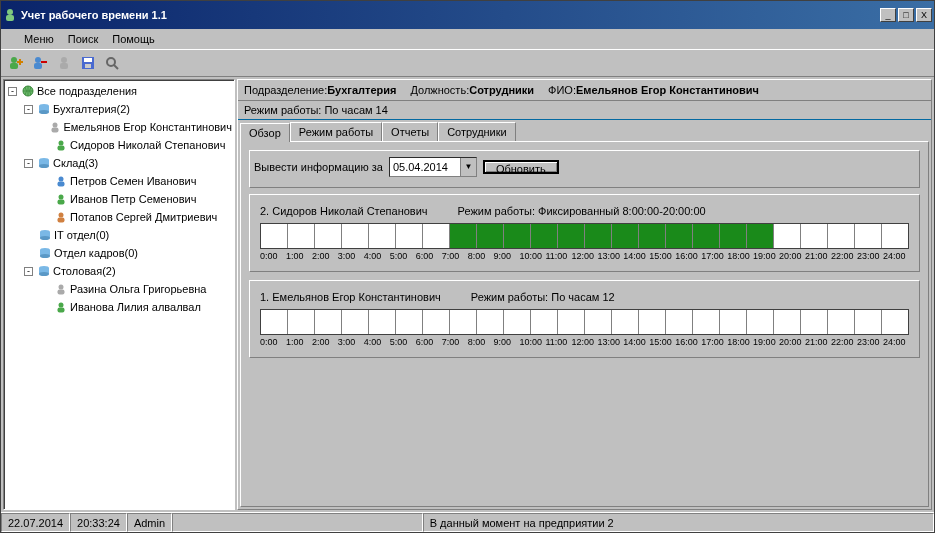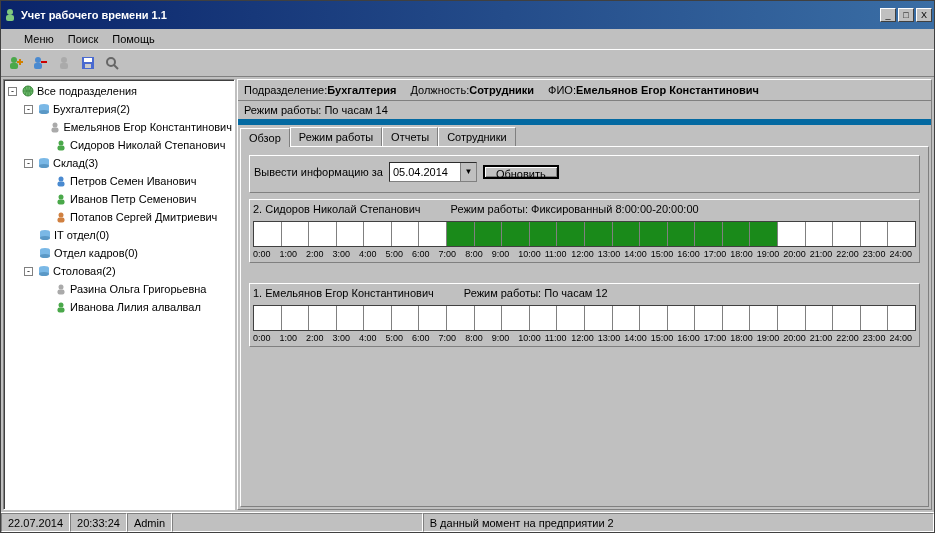--- a/index.html
+++ b/index.html
@@ -29,35 +29,35 @@
 .tree .exp { width:9px; height:9px; border:1px solid #808080; background:#fff; font-size:9px; line-height:7px; text-align:center; display:inline-block; margin-right:2px; color:#000;}
 .tree .noexp { width:12px; display:inline-block;}
 .tree .icon { width:14px; height:14px; display:inline-flex;align-items:center;justify-content:center;}
 
 .main-panel { flex:1; background:#c0c0c0; display:flex; flex-direction:column; border:1px solid #808080; border-top-color:#fff; border-left-color:#fff;}
 
 .info-bar { padding:4px 6px; background:#c0c0c0; border-bottom:1px solid #808080; display:flex; gap:14px;}
 .info-bar .lbl { color:#000;}
 .info-bar b { font-weight:bold;}
 
-.mode-bar { padding:3px 6px; background:#c0c0c0; border-bottom:6px solid #0369a1;}
+.mode-bar { padding:3px 6px; background:#c0c0c0; border-bottom:1px solid #0369a1;}
 
 .tabs { display:flex; padding:2px 2px 0 2px; background:#c0c0c0; }
 .tab { padding:3px 8px; border:1px solid #808080; border-bottom:none; background:#c0c0c0; margin-right:0px; cursor:pointer; border-top-color:#fff; border-left-color:#fff; position:relative;}
 .tab.active { background:#c0c0c0; z-index:2; top:1px; }
 .tab-content { flex:1; background:#c0c0c0; border:1px solid #808080; border-top-color:#fff; border-left-color:#fff; margin:0 2px 2px 2px; padding:8px; overflow:auto;}
 
 .filter-row { display:flex; align-items:center; gap:6px; padding:6px 4px 10px 4px; border:1px solid #808080; border-top-color:#fff; border-left-color:#fff; background:#c0c0c0; margin-bottom:6px;}
 .date-input { display:flex; border:1px inset #808080; background:#fff; height:20px;}
 .date-input input { border:none; width:70px; padding:0 3px; background:#fff;}
 .date-input .dd { width:16px; background:#c0c0c0; border-left:1px solid #808080; text-align:center; cursor:pointer; font-size:8px; line-height:18px;}
 .btn { padding:2px 12px; background:#c0c0c0; border:1px solid #fff; border-right-color:#404040; border-bottom-color:#404040; cursor:pointer; height:14px;}
 .btn.default { border:2px solid #000; padding:1px 11px; box-shadow: inset 1px 1px 0 #fff, inset -1px -1px 0 #808080;}
 
-.emp-block { border:1px solid #808080; border-top-color:#fff; border-left-color:#fff; background:#c0c0c0; margin-bottom:20px; padding:3px;}
+.emp-block { border:1px solid #808080; border-top-color:#fff; border-left-color:#fff; background:#c0c0c0; margin-bottom:8px; padding:10px;}
 .emp-head { display:flex; gap:30px; margin-bottom:6px;}
 .timeline { display:flex; border:1px solid #404040; background:#fff; height:26px;}
 .timeline .cell { flex:1; border-right:1px solid #808080; background:#fff;}
 .timeline .cell:last-child { border-right:none;}
 .timeline .cell.filled { background:#1a8a1a;}
 .hours-row { display:flex; margin-top:2px;}
 .hours-row span { flex:1; font-size:9px; text-align:left; color:#000;}
 
 .statusbar { height:20px; background:#c0c0c0; border-top:1px solid #fff; display:flex; align-items:stretch;}
 .statusbar .cell { border:1px solid #808080; border-top-color:#808080; border-left-color:#808080; border-right-color:#fff; border-bottom-color:#fff; padding:2px 6px; display:flex;align-items:center;}

